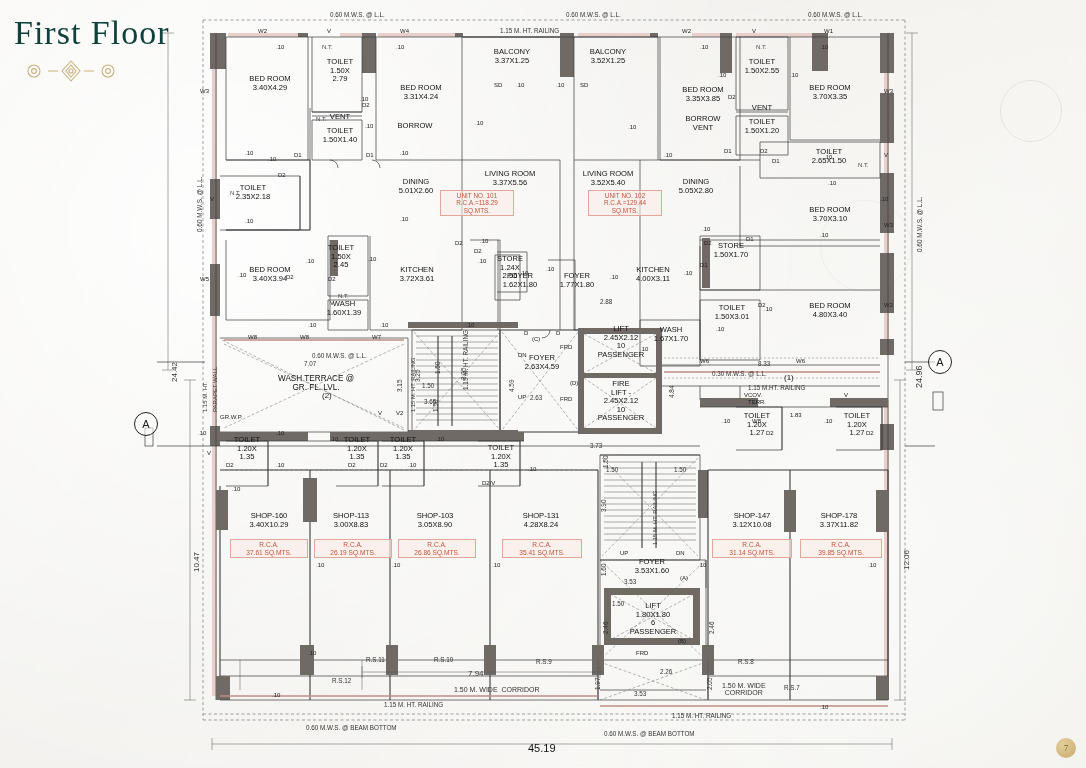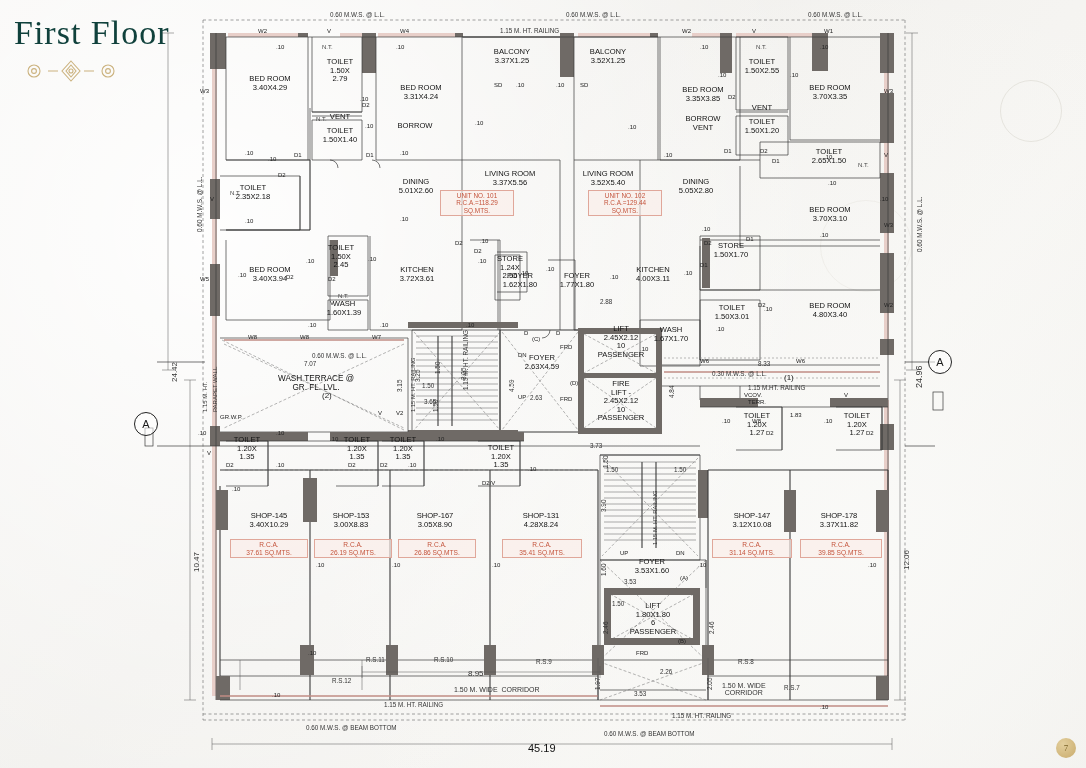--- a/index.html
+++ b/index.html
@@ -452,40 +452,40 @@
 
 <div class="lbl" style="left:224px;top:436px;width:46px;">TOILET<br>1.20X<br>1.35</div>
 <div class="lbl" style="left:334px;top:436px;width:46px;">TOILET<br>1.20X<br>1.35</div>
 <div class="lbl" style="left:380px;top:436px;width:46px;">TOILET<br>1.20X<br>1.35</div>
 <div class="lbl" style="left:478px;top:444px;width:46px;">TOILET<br>1.20X<br>1.35</div>
 <div class="lbl" style="left:734px;top:412px;width:46px;">TOILET<br>1.20X<br>1.27</div>
 <div class="lbl" style="left:834px;top:412px;width:46px;">TOILET<br>1.20X<br>1.27</div>
 <div class="tiny" style="left:784px;top:374px;font-size:8px;">(1)</div>
 <div class="dimtxt" style="left:758px;top:360px;">8.33</div>
 
-<div class="lbl" style="left:232px;top:512px;width:74px;"><span>SHOP-145</span><br><span>3.40X10.29</span></div>
+<div class="lbl" style="left:232px;top:512px;width:74px;"><span>SHOP-160</span><br><span>3.40X10.29</span></div>
 <div class="rca" style="left:230px;top:539px;width:72px;"><span>R.C.A.</span><br><span>37.61 SQ.MTS.</span></div>
 
-<div class="lbl" style="left:316px;top:512px;width:70px;"><span>SHOP-153</span><br><span>3.00X8.83</span></div>
+<div class="lbl" style="left:316px;top:512px;width:70px;"><span>SHOP-113</span><br><span>3.00X8.83</span></div>
 <div class="rca" style="left:314px;top:539px;width:72px;"><span>R.C.A.</span><br><span>26.19 SQ.MTS.</span></div>
 
-<div class="lbl" style="left:398px;top:512px;width:74px;"><span>SHOP-167</span><br><span>3.05X8.90</span></div>
+<div class="lbl" style="left:398px;top:512px;width:74px;"><span>SHOP-103</span><br><span>3.05X8.90</span></div>
 <div class="rca" style="left:398px;top:539px;width:72px;"><span>R.C.A.</span><br><span>26.86 SQ.MTS.</span></div>
 
 <div class="lbl" style="left:504px;top:512px;width:74px;"><span>SHOP-131</span><br><span>4.28X8.24</span></div>
 <div class="rca" style="left:502px;top:539px;width:74px;"><span>R.C.A.</span><br><span>35.41 SQ.MTS.</span></div>
 
 <div class="lbl" style="left:714px;top:512px;width:76px;"><span>SHOP-147</span><br><span>3.12X10.08</span></div>
 <div class="rca" style="left:712px;top:539px;width:74px;"><span>R.C.A.</span><br><span>31.14 SQ.MTS.</span></div>
 
 <div class="lbl" style="left:800px;top:512px;width:78px;"><span>SHOP-178</span><br><span>3.37X11.82</span></div>
 <div class="rca" style="left:800px;top:539px;width:76px;"><span>R.C.A.</span><br><span>39.85 SQ.MTS.</span></div>
 
 <div class="dimtxt" style="left:454px;top:686px;font-size:7px;">1.50 M. WIDE  CORRIDOR</div>
-<div class="dimtxt" style="left:468px;top:669px;font-size:8px;">8.95</div>
+<div class="dimtxt" style="left:468px;top:669px;font-size:8px;">7.94</div>
 <div class="dimtxt" style="left:722px;top:682px;font-size:7px;text-align:center;">1.50 M. WIDE<br>CORRIDOR</div>
 
 <div class="dimtxt" style="left:332px;top:677px;">R.S.12</div>
 <div class="dimtxt" style="left:366px;top:656px;">R.S.11</div>
 <div class="dimtxt" style="left:434px;top:656px;">R.S.10</div>
 <div class="dimtxt" style="left:536px;top:658px;">R.S.9</div>
 <div class="dimtxt" style="left:738px;top:658px;">R.S.8</div>
 <div class="dimtxt" style="left:784px;top:684px;">R.S.7</div>
 
 <div class="tiny" style="left:258px;top:28px;">W2</div>

